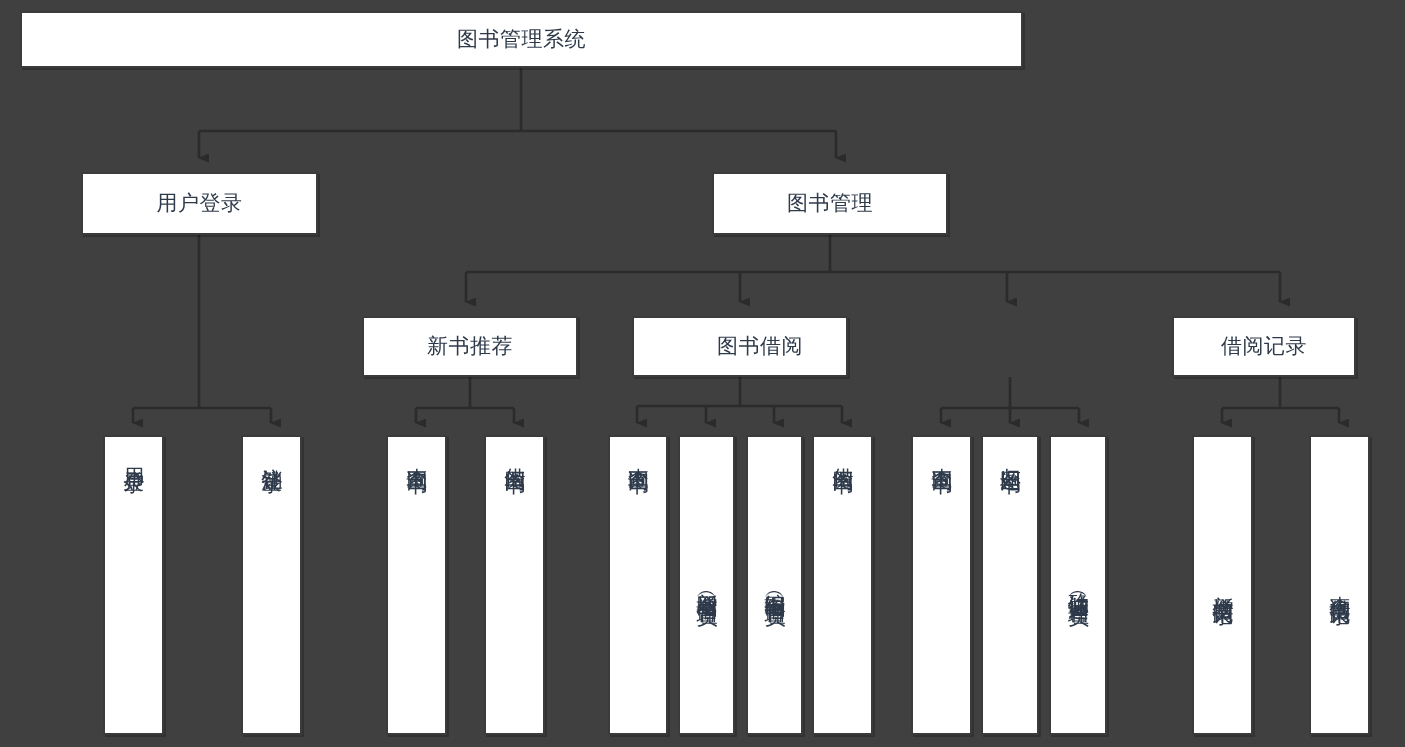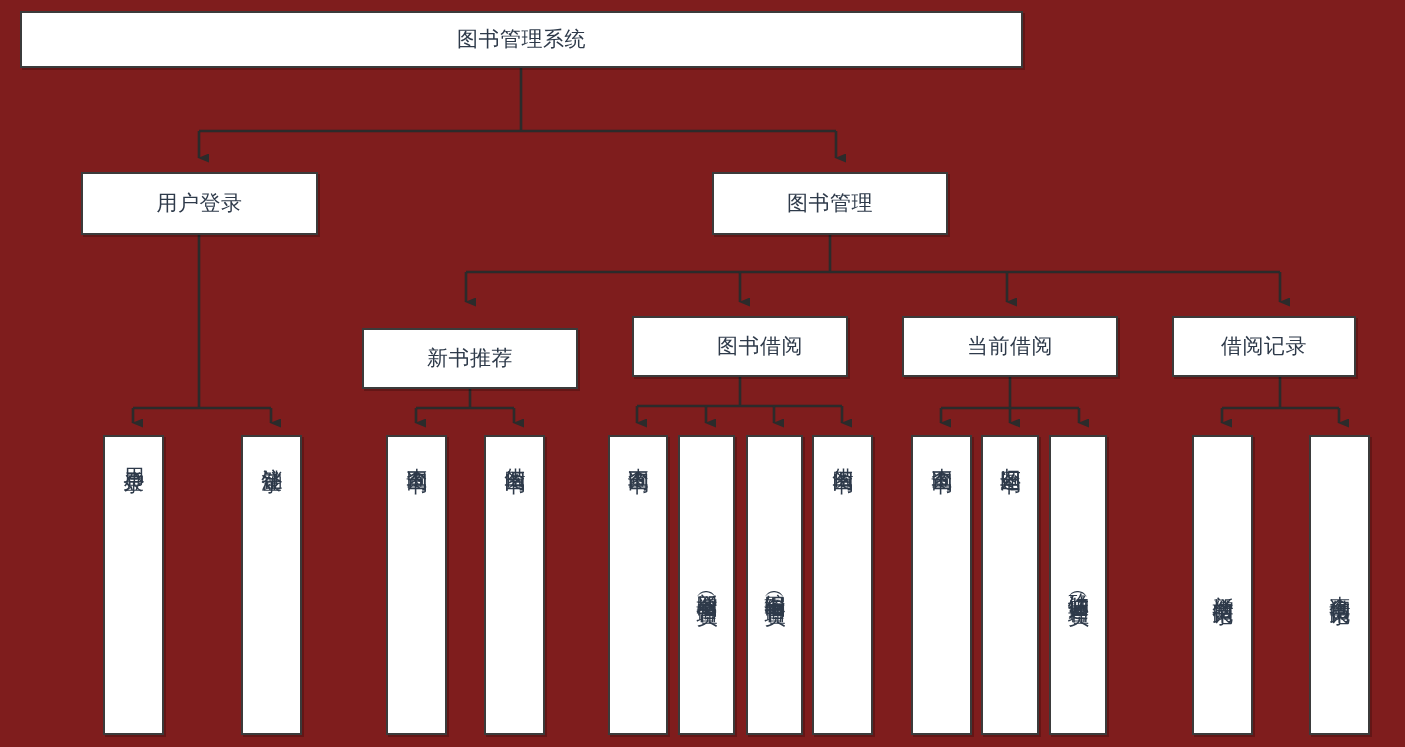--- a/index.html
+++ b/index.html
@@ -7,21 +7,21 @@
     padding: 0;
     background: #ffffff;
   }
   body {
     font-family: "DejaVu Sans", "Liberation Sans", sans-serif;
   }
   #diagram-root {
     position: relative;
     width: 1405px;
     height: 747px;
-    background: #7f1d1d;
+    background: #404040;
     overflow: hidden;
   }
   .node {
     position: absolute;
     box-sizing: border-box;
     border: 2px solid #3b3b3b;
     background: #ffffff;
     box-shadow: 2px 2px 0 rgba(0,0,0,0.22);
     display: flex;
     align-items: center;
@@ -128,28 +128,25 @@
     <span class="node-label">图书管理系统</span>
   </div>
 
   <div class="node" style="left:81px; top:172px; width:237px; height:63px;">
     <span class="node-label">用户登录</span>
   </div>
   <div class="node" style="left:712px; top:172px; width:236px; height:63px;justify-content:center;">
     <span class="node-label">图书管理</span>
   </div>
 
-  <div class="node" style="left:362px; top:316px; width:216px; height:61px;margin-top:12px;">
+  <div class="node" style="left:362px; top:316px; width:216px; height:61px;">
     <span class="node-label">新书推荐</span>
   </div>
   <div class="node" style="left:632px; top:316px; width:216px; height:61px;padding-left:40px;">
     <span class="node-label">图书借阅</span>
-  </div>
-  <div class="node" style="left:902px; top:316px; width:216px; height:61px;">
-    <span class="node-label">当前借阅</span>
   </div>
   <div class="node" style="left:1172px; top:316px; width:184px; height:61px;">
     <span class="node-label">借阅记录</span>
   </div>
 
   <div class="node vertical" style="left:103px; top:435px; width:61px; height:300px;">
     <span class="node-label">用户登录</span>
   </div>
   <div class="node vertical" style="left:241px; top:435px; width:61px; height:300px;">
     <span class="node-label">注销登录</span>

